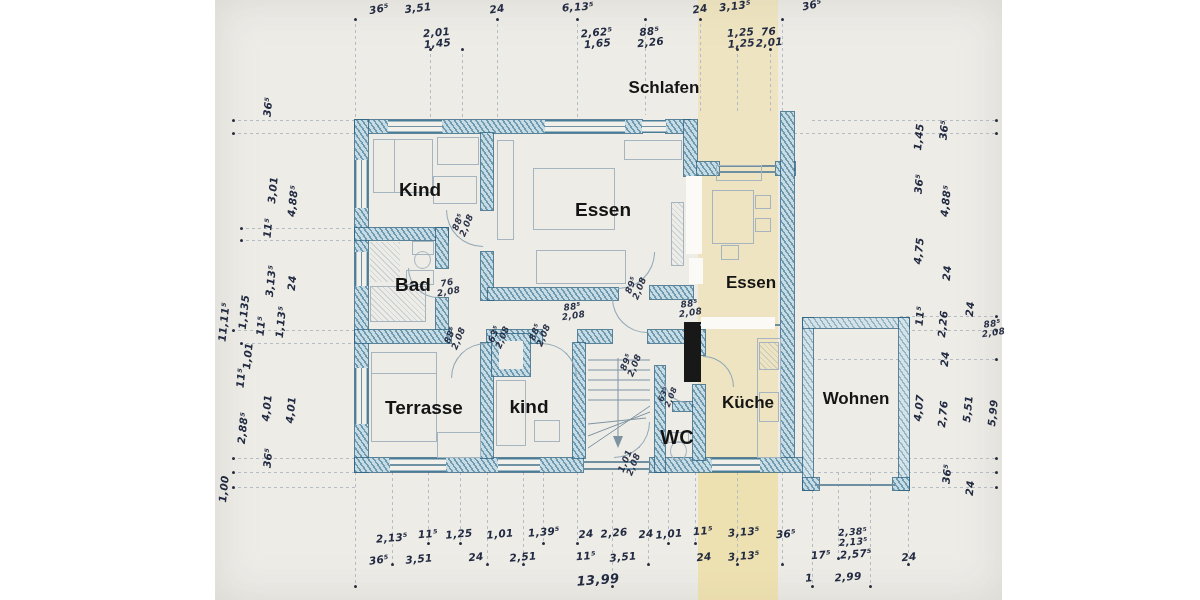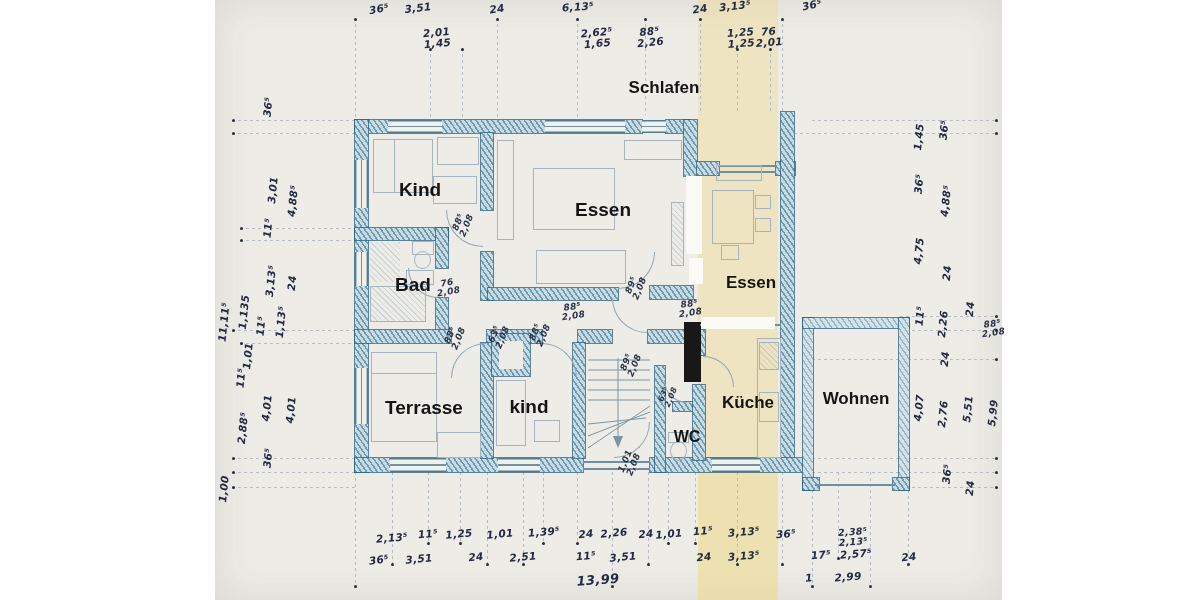--- a/index.html
+++ b/index.html
@@ -359,17 +359,17 @@
 2,08</div>
       <div class="dim door" style="left: 993px; top: 329px; transform: translate(-50%, -50%) rotate(-8deg);">88⁵
 2,08</div>
       <div class="room" style="left: 664px; top: 88px; transform: translate(-50%, -50%) rotate(0deg); font-size: 17px;">Schlafen</div>
       <div class="room" style="left: 420px; top: 190px; transform: translate(-50%, -50%) rotate(0deg); font-size: 19px;">Kind</div>
       <div class="room" style="left: 603px; top: 210px; transform: translate(-50%, -50%) rotate(0deg); font-size: 19px;">Essen</div>
       <div class="room" style="left: 751px; top: 283px; transform: translate(-50%, -50%) rotate(0deg); font-size: 17px; text-align: center;">Essen</div>
       <div class="room" style="left: 413px; top: 285px; transform: translate(-50%, -50%) rotate(0deg); font-size: 19px;">Bad</div>
       <div class="room" style="left: 424px; top: 408px; transform: translate(-50%, -50%) rotate(0deg); font-size: 19px;">Terrasse</div>
       <div class="room" style="left: 529px; top: 407px; transform: translate(-50%, -50%) rotate(0deg); font-size: 19px;">kind</div>
-      <div class="room" style="left: 677px; top: 437px; transform: translate(-50%, -50%) rotate(0deg); font-size: 16px; padding-left: 20px;">WC</div>
+      <div class="room" style="left: 677px; top: 437px; transform: translate(-50%, -50%) rotate(0deg); font-size: 20px;">WC</div>
       <div class="room" style="left: 748px; top: 403px; transform: translate(-50%, -50%) rotate(0deg); font-size: 17px;">Küche</div>
       <div class="room" style="left: 856px; top: 399px; transform: translate(-50%, -50%) rotate(0deg); font-size: 17px;">Wohnen</div>
     </div>
 </div>
 
 </body></html>

